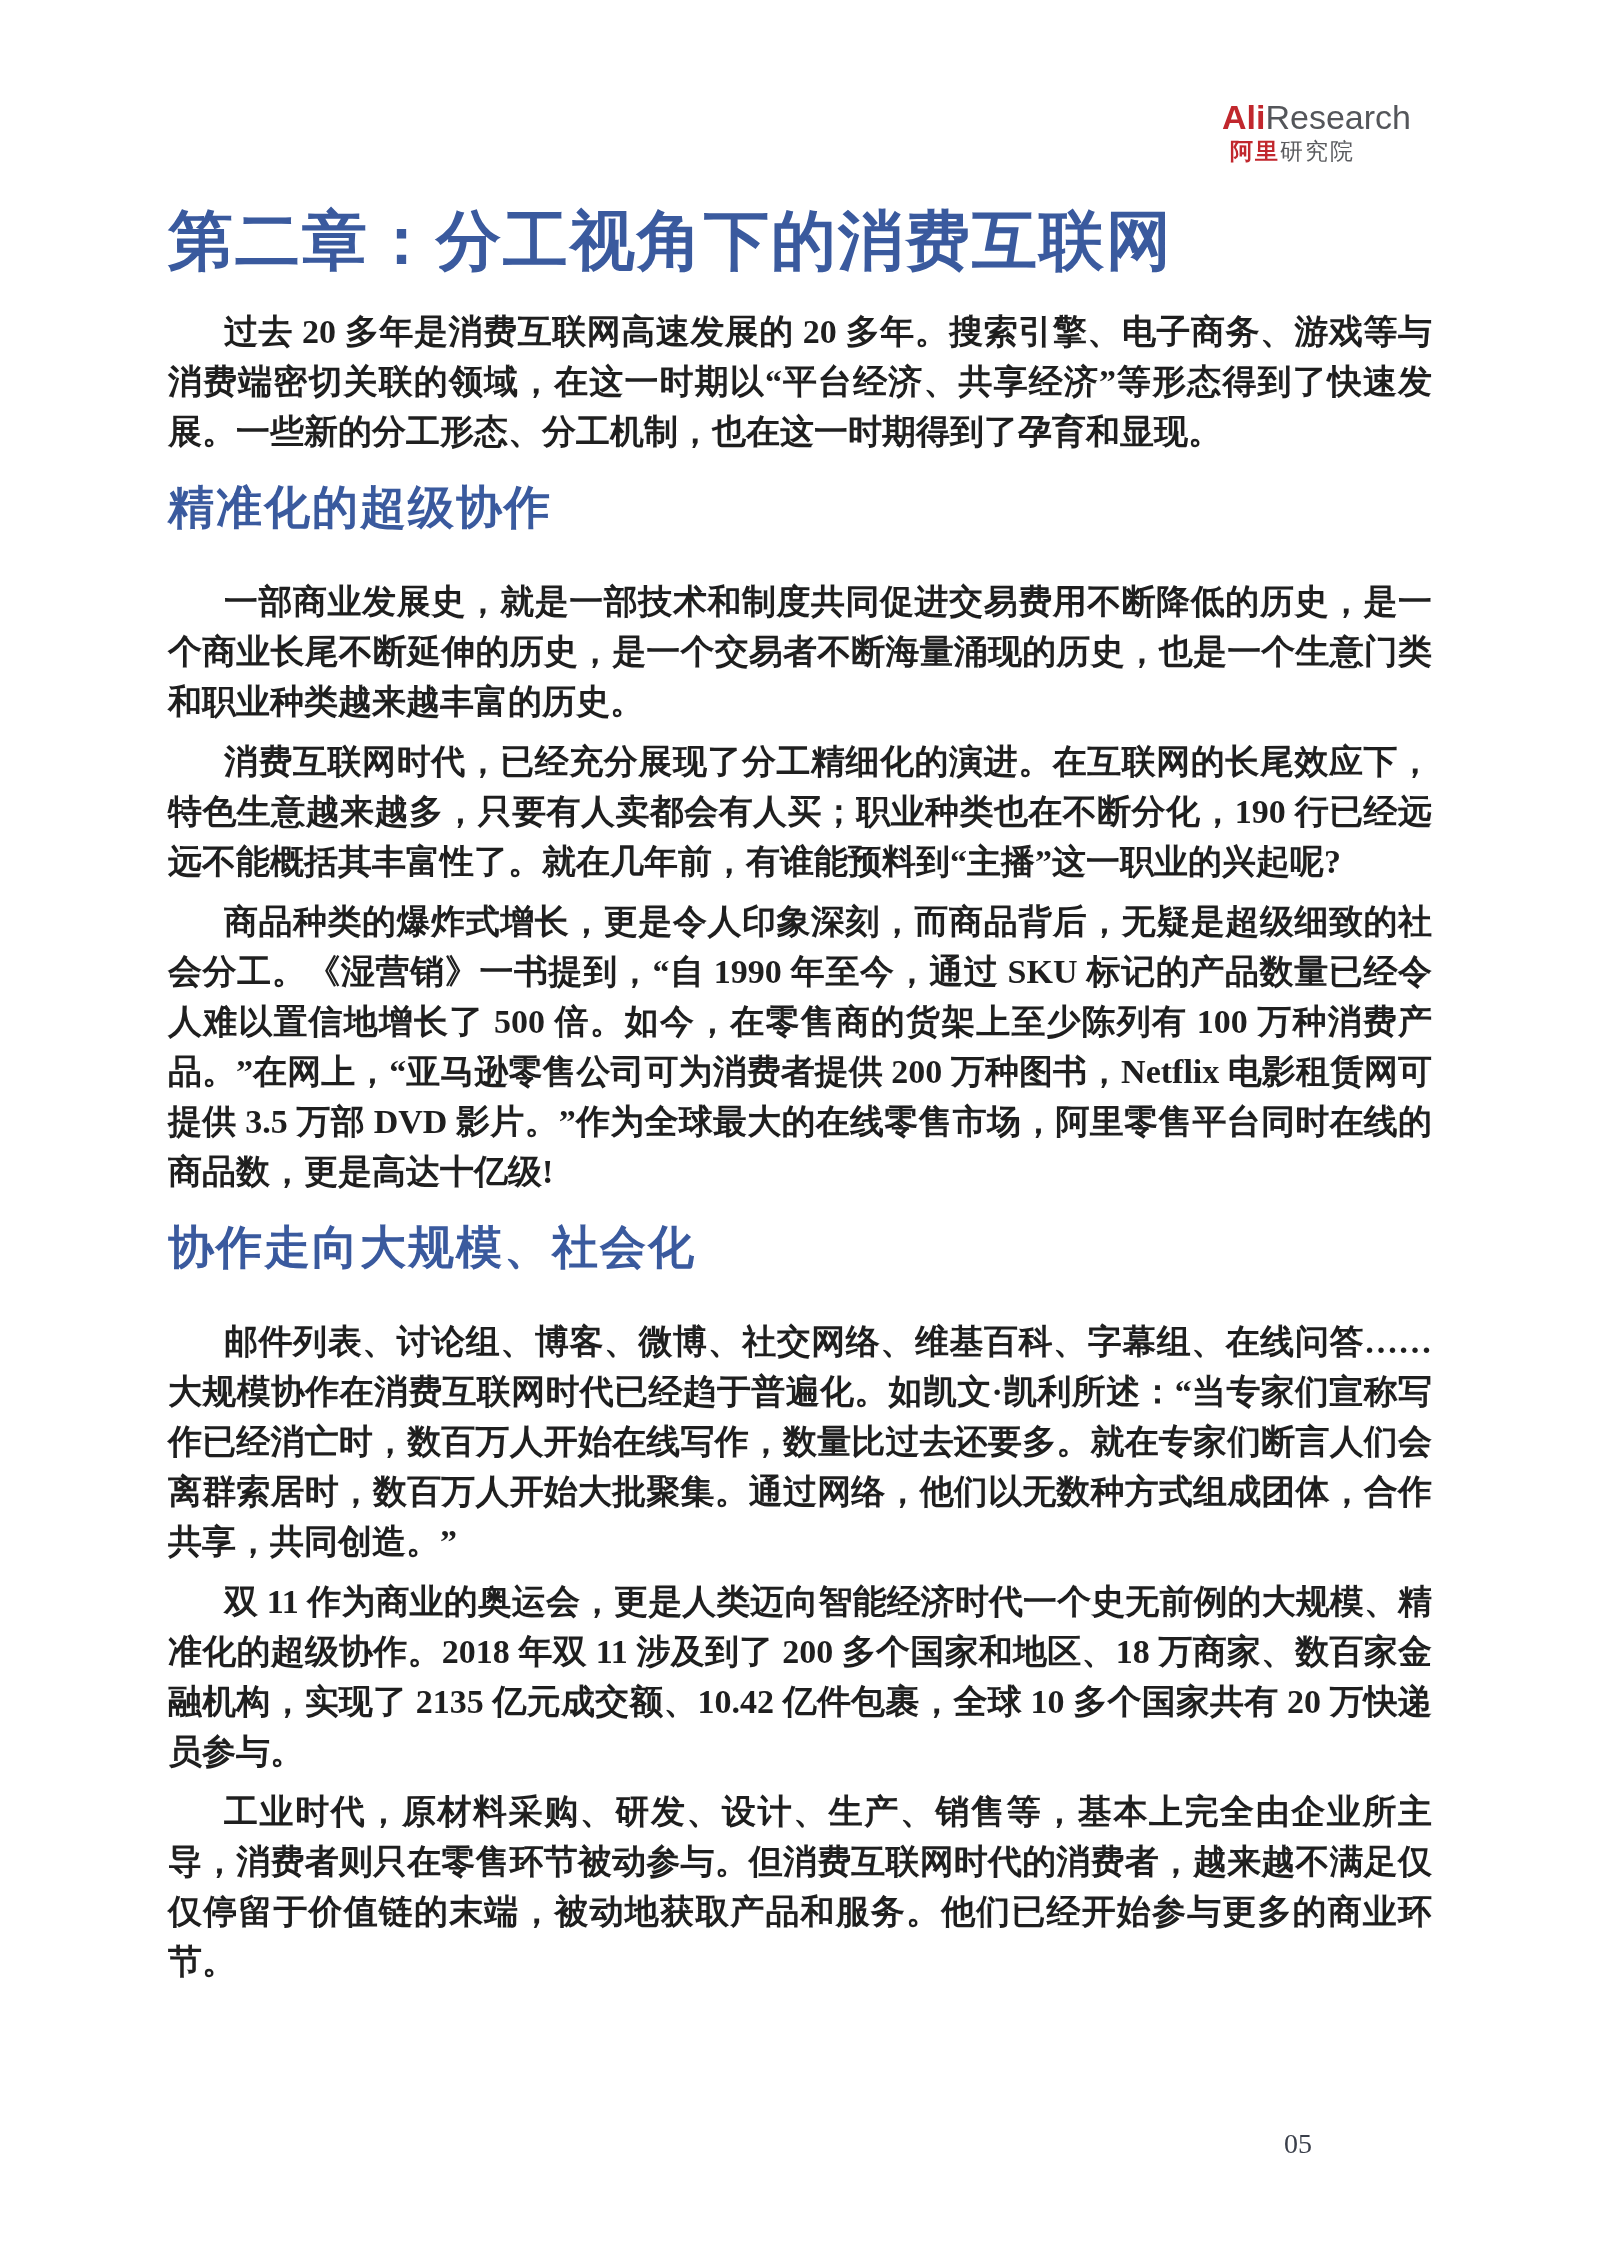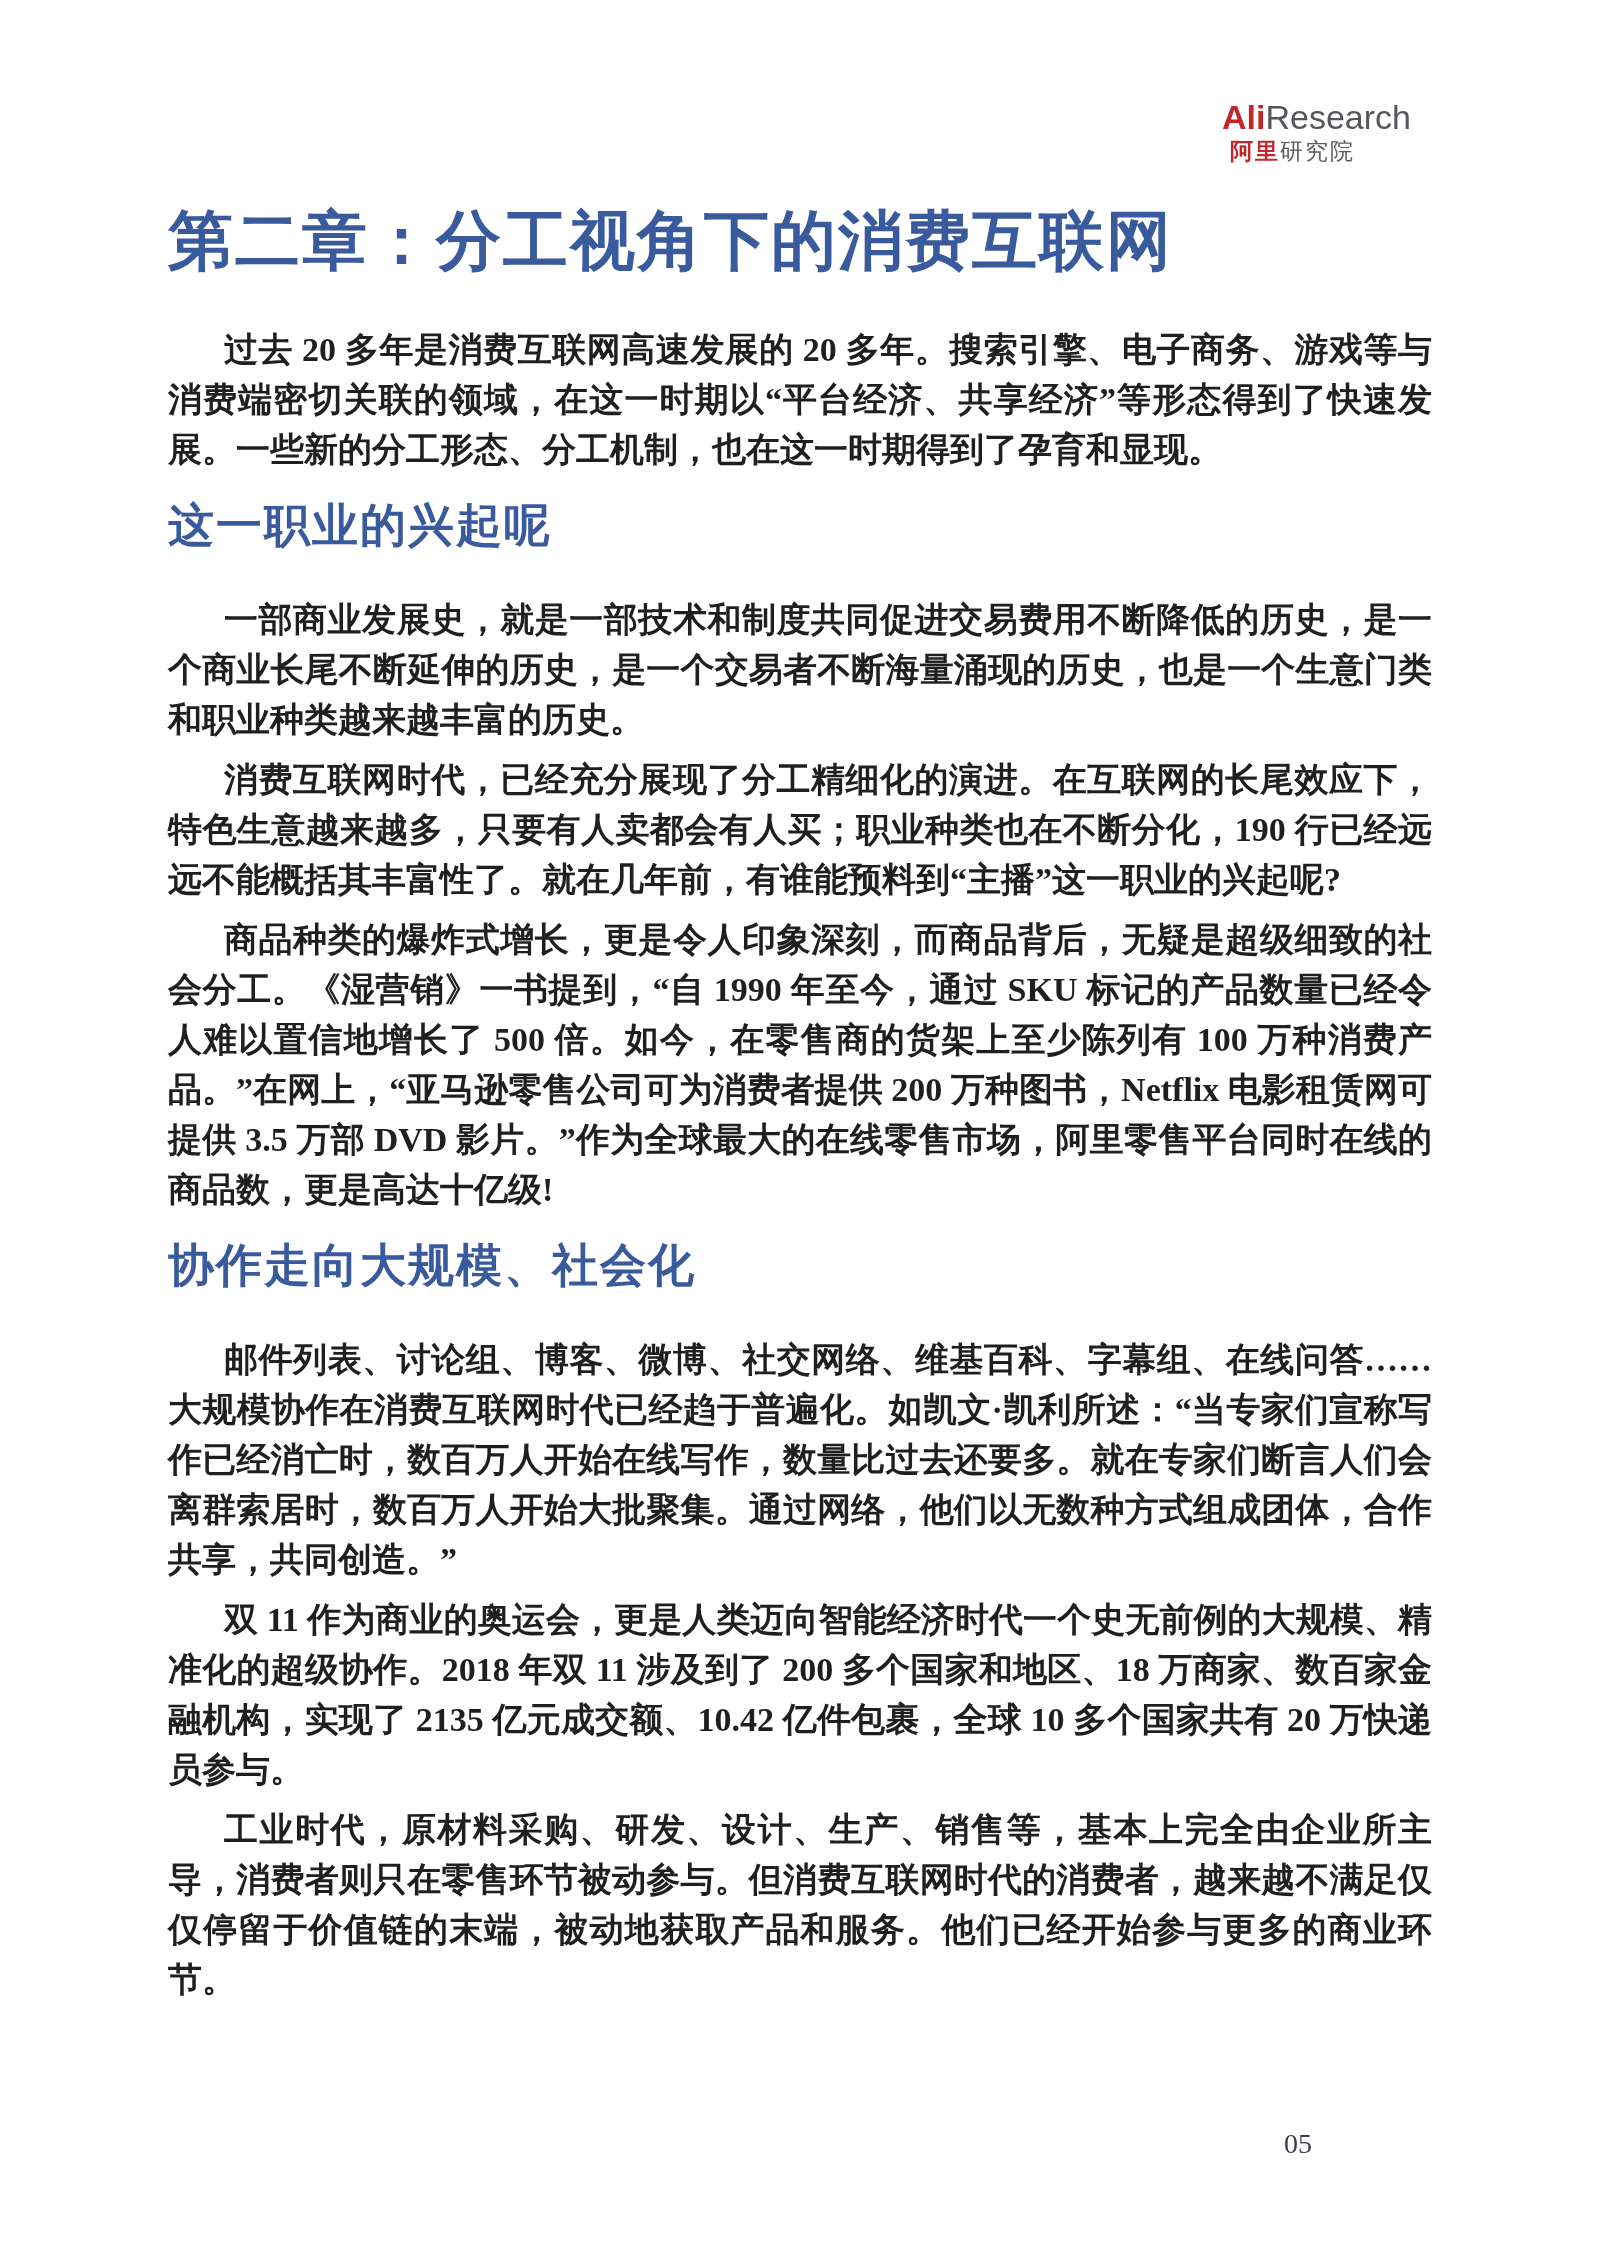--- a/index.html
+++ b/index.html
@@ -37,21 +37,21 @@
     width: 1264px;
     padding-top: 203px;
   }
   .chapter-title {
     font-family: "Liberation Sans", "DejaVu Sans", sans-serif;
     font-size: 65px;
     line-height: 76px;
     font-weight: bold;
     color: #3a5a9e;
     letter-spacing: 2px;
-    margin-bottom: 46px;
+    margin-bottom: 28px;
   }
   .section-heading {
     font-family: "Liberation Sans", "DejaVu Sans", sans-serif;
     font-size: 46px;
     line-height: 56px;
     font-weight: bold;
     color: #3a5a9e;
     letter-spacing: 2px;
     margin: 22px 0 42px 0;
   }
@@ -89,21 +89,21 @@
     </div>
   </header>
 
   <main class="content">
 
     <h1 class="chapter-title">第二章：分工视角下的消费互联网</h1>
 
     <p class="body-para">过去 20 多年是消费互联网高速发展的 20 多年。搜索引擎、电子商务、游戏等与消费端密切关联的领域，在这一时期以“平台经济、共享经济”等形态得到了快速发展。一些新的分工形态、分工机制，也在这一时期得到了孕育和显现。</p>
 
     <section>
-      <h2 class="section-heading">这一职业的兴起呢</h2>
+      <h2 class="section-heading">精准化的超级协作</h2>
       <p class="body-para">一部商业发展史，就是一部技术和制度共同促进交易费用不断降低的历史，是一个商业长尾不断延伸的历史，是一个交易者不断海量涌现的历史，也是一个生意门类和职业种类越来越丰富的历史。</p>
       <p class="body-para">消费互联网时代，已经充分展现了分工精细化的演进。在互联网的长尾效应下，特色生意越来越多，只要有人卖都会有人买；职业种类也在不断分化，190 行已经远远不能概括其丰富性了。就在几年前，有谁能预料到“主播”这一职业的兴起呢?</p>
       <p class="body-para">商品种类的爆炸式增长，更是令人印象深刻，而商品背后，无疑是超级细致的社会分工。《湿营销》一书提到，“自 1990 年至今，通过 SKU 标记的产品数量已经令人难以置信地增长了 500 倍。如今，在零售商的货架上至少陈列有 100 万种消费产品。”在网上，“亚马逊零售公司可为消费者提供 200 万种图书，Netflix 电影租赁网可提供 3.5 万部 DVD 影片。”作为全球最大的在线零售市场，阿里零售平台同时在线的商品数，更是高达十亿级!</p>
     </section>
 
     <section>
       <h2 class="section-heading">协作走向大规模、社会化</h2>
       <p class="body-para">邮件列表、讨论组、博客、微博、社交网络、维基百科、字幕组、在线问答……大规模协作在消费互联网时代已经趋于普遍化。如凯文·凯利所述：“当专家们宣称写作已经消亡时，数百万人开始在线写作，数量比过去还要多。就在专家们断言人们会离群索居时，数百万人开始大批聚集。通过网络，他们以无数种方式组成团体，合作共享，共同创造。”</p>
       <p class="body-para">双 11 作为商业的奥运会，更是人类迈向智能经济时代一个史无前例的大规模、精准化的超级协作。2018 年双 11 涉及到了 200 多个国家和地区、18 万商家、数百家金融机构，实现了 2135 亿元成交额、10.42 亿件包裹，全球 10 多个国家共有 20 万快递员参与。</p>
     </section>

